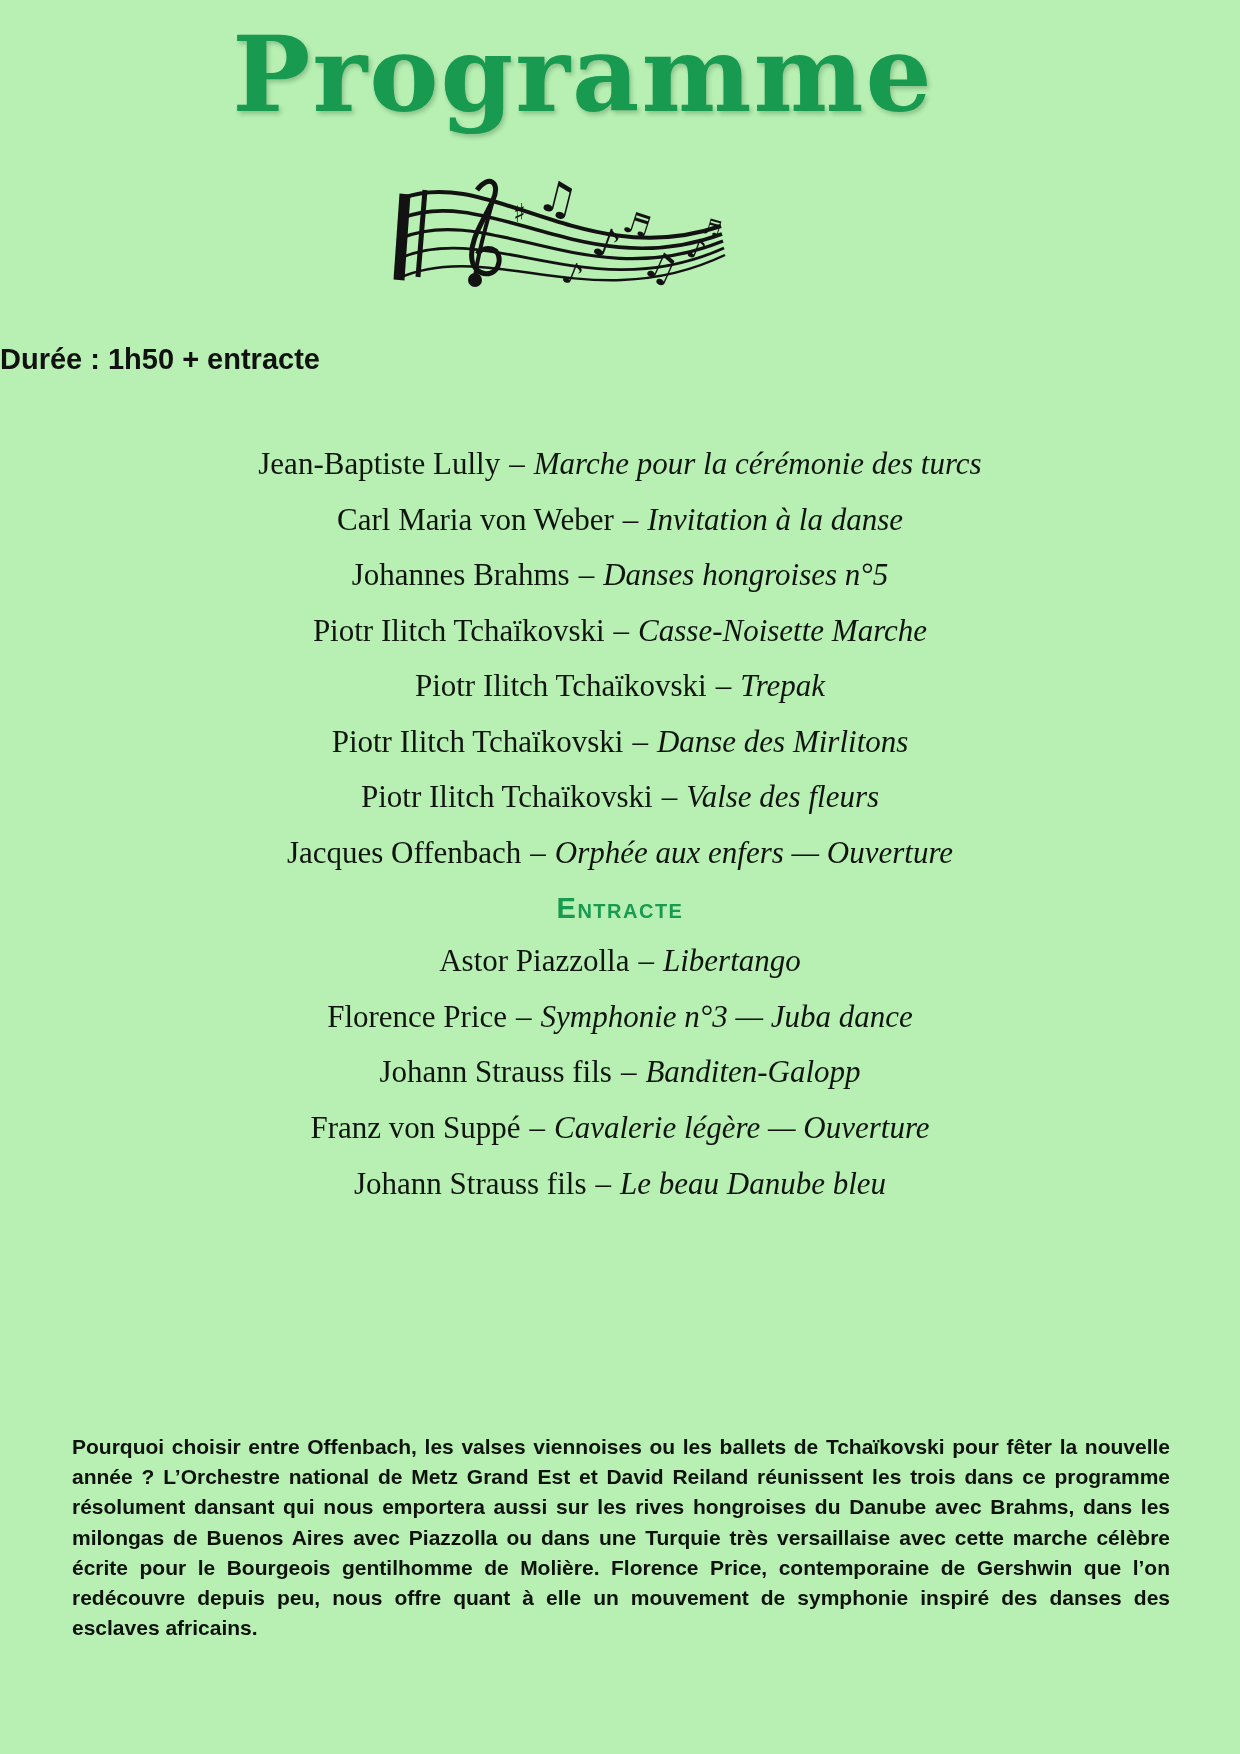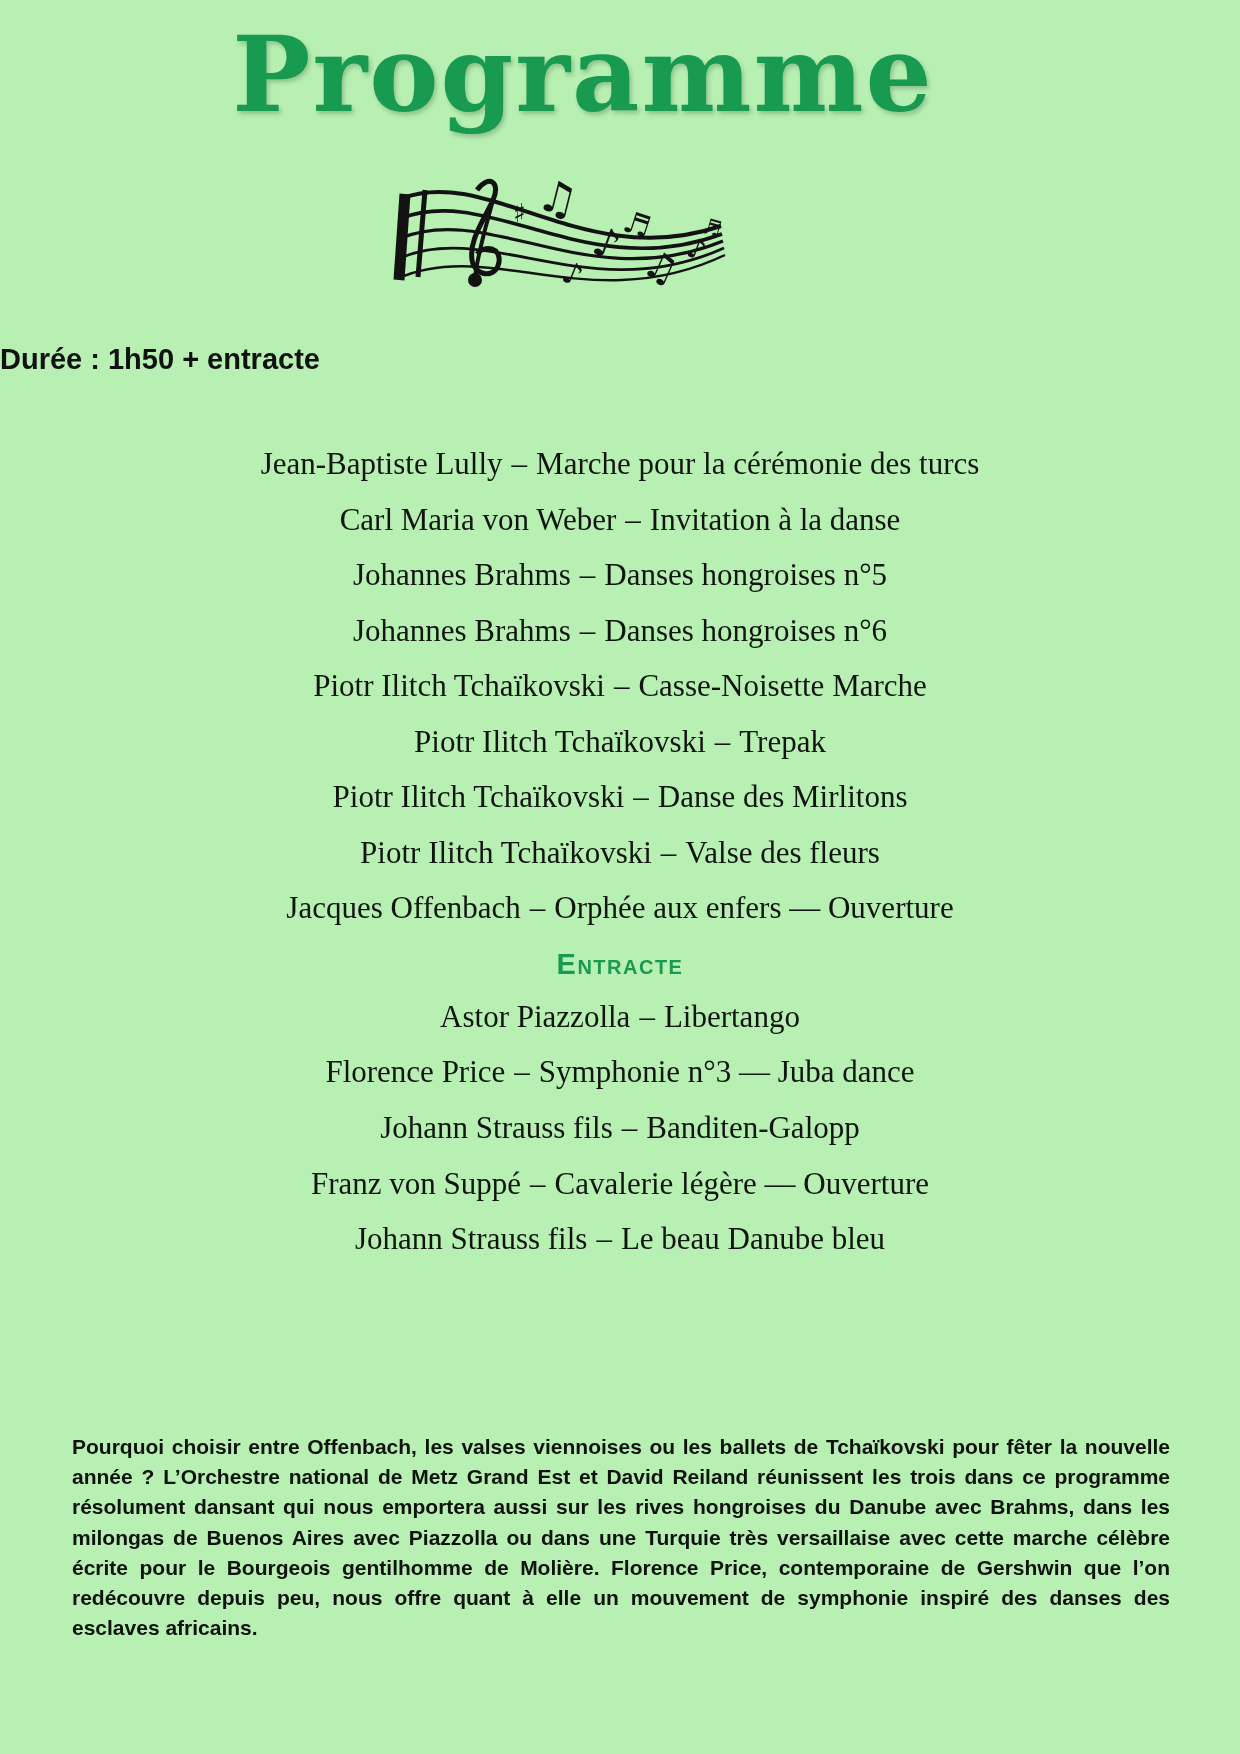--- a/index.html
+++ b/index.html
@@ -37,21 +37,21 @@
   
   .list{
     position:absolute;top:448px;left:0;width:1240px;
     text-align:center;
     font-family:"Liberation Serif","DejaVu Serif",serif;
     font-size:31px;color:#101510;
   }
   .piece{margin:0 0 23px 0;line-height:1.05;}
   .composer{font-weight:400;}
   .sep{margin:0 9px;}
-  .work{font-weight:400;}
+  .work{font-weight:400;font-style:italic;}
   .entracte{
     font-family:"Liberation Sans",sans-serif;
     font-weight:700;font-size:29px;
     font-variant:small-caps;
     letter-spacing:1.5px;
     color:#189a51;
     margin:2px 0 20px 0;
   }
   
   .description{
@@ -100,21 +100,20 @@
 
   <div class="meta">
     <div class="line">Durée : 1h50 + entracte</div>
   </div>
 
   <div class="list">
 
     <div class="piece"><span class="composer">Jean-Baptiste Lully</span><span class="sep">–</span><span class="work">Marche pour la cérémonie des turcs</span></div>
     <div class="piece"><span class="composer">Carl Maria von Weber</span><span class="sep">–</span><span class="work">Invitation à la danse</span></div>
     <div class="piece"><span class="composer">Johannes Brahms</span><span class="sep">–</span><span class="work">Danses hongroises n°5</span></div>
-    <div class="piece"><span class="composer">Johannes Brahms</span><span class="sep">–</span><span class="work">Danses hongroises n°6</span></div>
     <div class="piece"><span class="composer">Piotr Ilitch Tchaïkovski</span><span class="sep">–</span><span class="work">Casse-Noisette Marche</span></div>
     <div class="piece"><span class="composer">Piotr Ilitch Tchaïkovski</span><span class="sep">–</span><span class="work">Trepak</span></div>
     <div class="piece"><span class="composer">Piotr Ilitch Tchaïkovski</span><span class="sep">–</span><span class="work">Danse des Mirlitons</span></div>
     <div class="piece"><span class="composer">Piotr Ilitch Tchaïkovski</span><span class="sep">–</span><span class="work">Valse des fleurs</span></div>
     <div class="piece"><span class="composer">Jacques Offenbach</span><span class="sep">–</span><span class="work">Orphée aux enfers — Ouverture</span></div>
 
     <div class="entracte">Entracte</div>
 
     <div class="piece"><span class="composer">Astor Piazzolla</span><span class="sep">–</span><span class="work">Libertango</span></div>
     <div class="piece"><span class="composer">Florence Price</span><span class="sep">–</span><span class="work">Symphonie n°3 — Juba dance</span></div>

